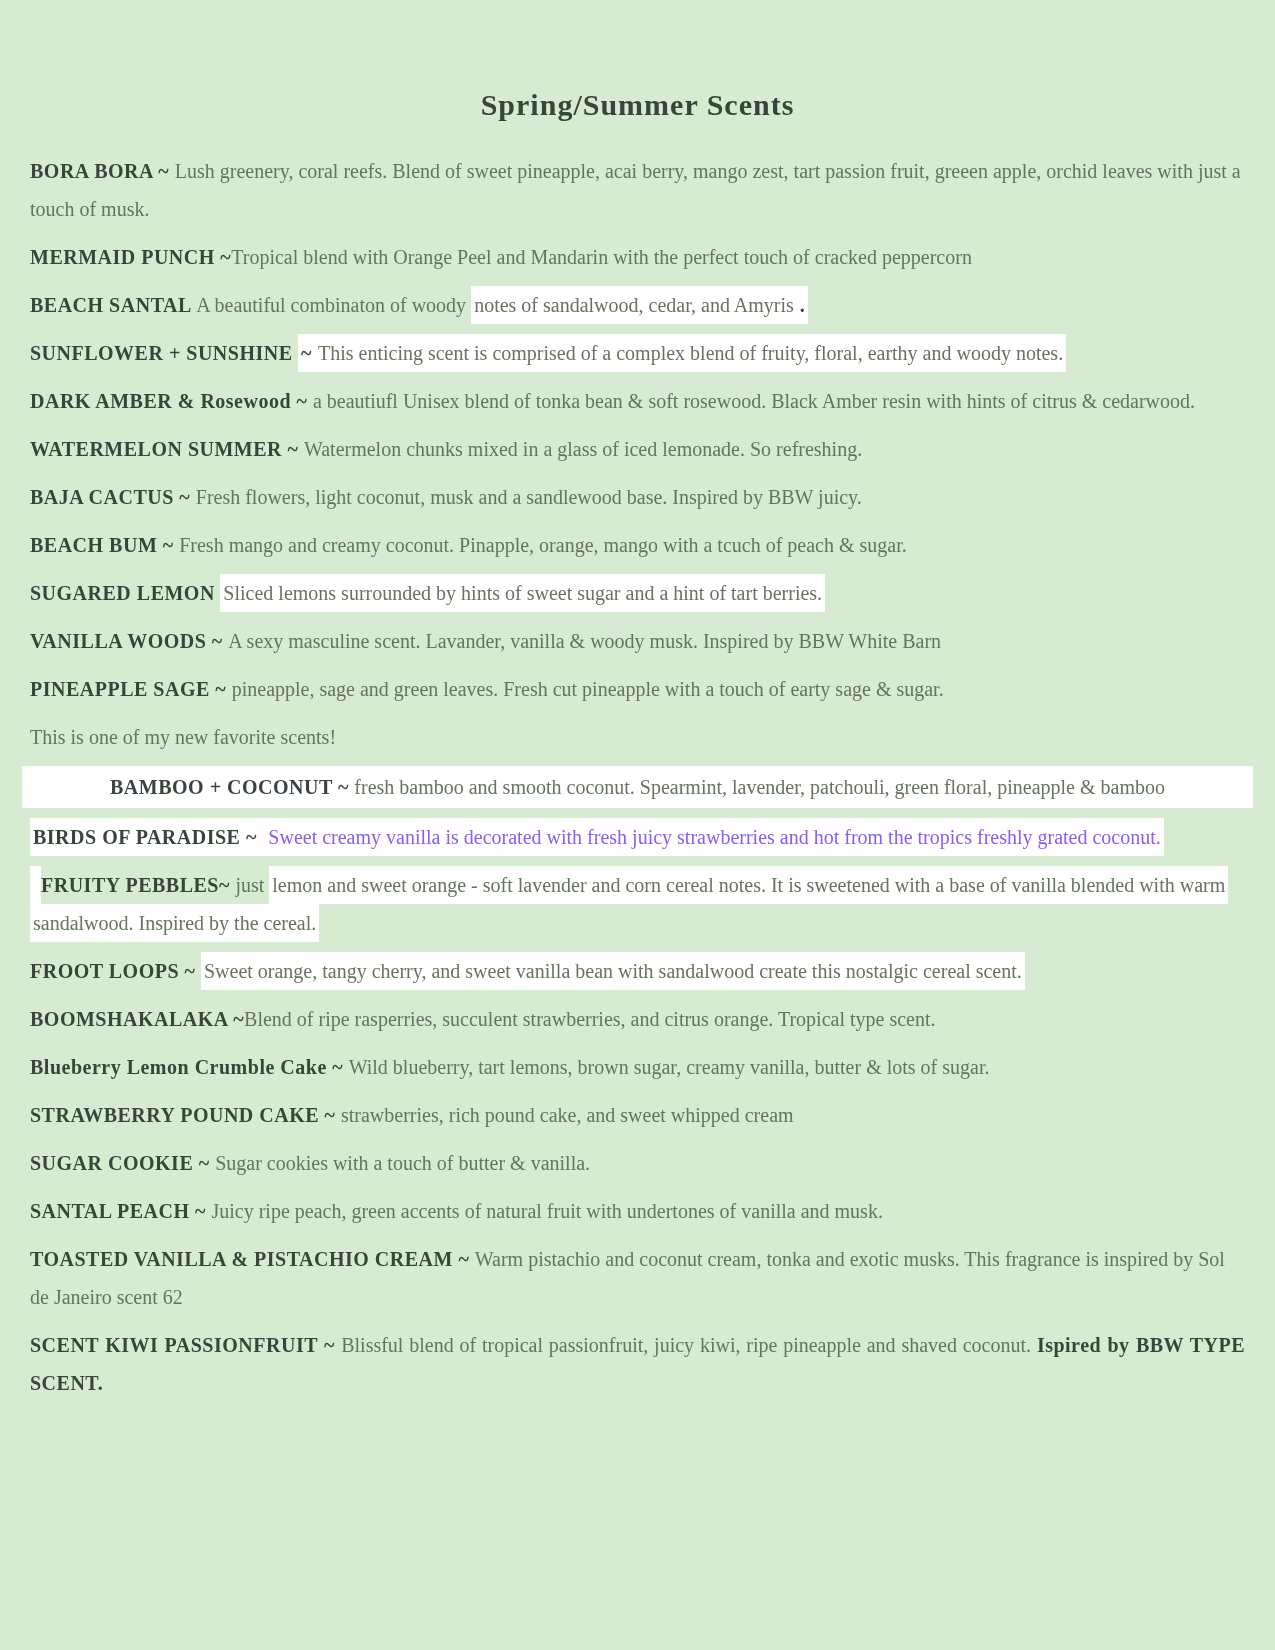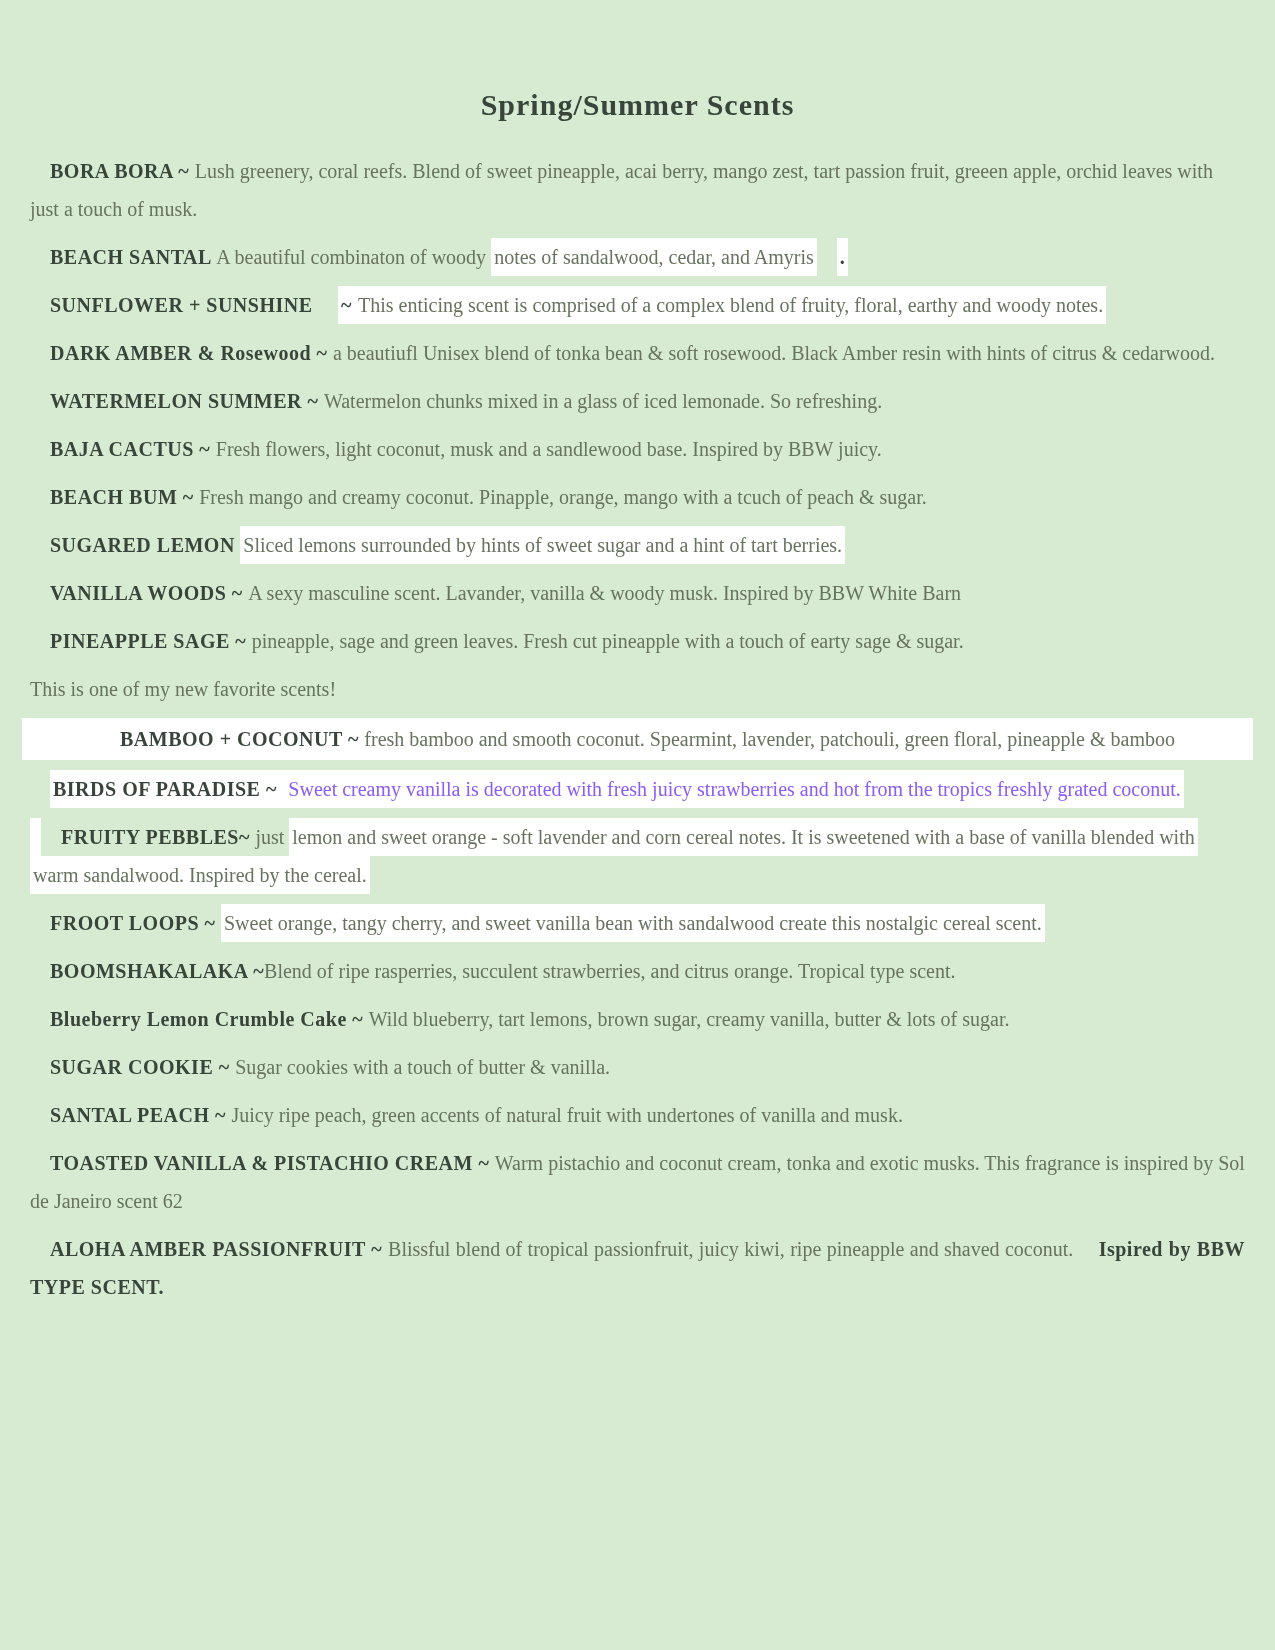--- a/index.html
+++ b/index.html
@@ -28,21 +28,20 @@
     font-size: 20px;
     line-height: 38px;
     margin: 0 0 10px 0;
     color: #67735f;
   }
   p.justify { text-align: justify; }
   .seg-name {
     color: #39453b;
     font-weight: 600;
     letter-spacing: .5px;
-    margin-left: 20px;
   }
   .seg-desc { color: #67735f; }
   .seg-gray { color: #8b5cf6; }
   .hl {
     background: #ffffff;
     padding: 8px 3px;
     box-decoration-break: clone;
     -webkit-box-decoration-break: clone;
   }
   p.block-hl {
@@ -53,34 +52,36 @@
     text-align: center;
   }
 </style>
 </head>
 <body>
 
 <div class="page">
   <h1 class="title">Spring/Summer Scents</h1>
   <div>
       <p class="para"><span class="seg-name">BORA BORA ~ </span><span class="seg-desc">Lush greenery, coral reefs. Blend of sweet pineapple, acai berry, mango zest, tart passion fruit, greeen apple, orchid leaves with just a touch of musk.</span></p>
+      <p class="para"><span class="seg-name">MERMAID PUNCH  ~</span><span class="seg-desc">Tropical blend with Orange Peel and Mandarin with the perfect touch of cracked peppercorn</span></p>
       <p class="para"><span class="seg-name">BEACH SANTAL </span><span class="seg-desc">A beautiful combinaton of woody </span><span class="seg-desc hl">notes of sandalwood, cedar, and Amyris</span><span class="seg-name hl">.</span></p>
       <p class="para justify"><span class="seg-name">SUNFLOWER + SUNSHINE </span><span class="seg-name hl">~</span><span class="seg-desc hl">This enticing scent is comprised of a complex blend of fruity, floral, earthy and woody notes.</span></p>
       <p class="para"><span class="seg-name">DARK AMBER &amp; Rosewood ~ </span><span class="seg-desc">a beautiufl Unisex blend of tonka bean &amp; soft rosewood. Black Amber resin with hints of citrus &amp; cedarwood.</span></p>
       <p class="para"><span class="seg-name">WATERMELON SUMMER ~ </span><span class="seg-desc">Watermelon chunks mixed in a glass of iced lemonade. So refreshing.</span></p>
       <p class="para"><span class="seg-name">BAJA CACTUS ~  </span><span class="seg-desc">Fresh flowers, light coconut, musk and a sandlewood base. Inspired by BBW juicy.</span></p>
       <p class="para"><span class="seg-name">BEACH BUM ~ </span><span class="seg-desc">Fresh mango and creamy coconut. Pinapple, orange, mango with a tcuch of peach &amp; sugar.</span></p>
       <p class="para"><span class="seg-name">SUGARED LEMON </span><span class="seg-desc hl">Sliced lemons surrounded by hints of sweet sugar and a hint of tart berries.</span></p>
       <p class="para"><span class="seg-name">VANILLA WOODS ~ </span><span class="seg-desc">A sexy masculine scent. Lavander, vanilla &amp; woody musk. Inspired by BBW White Barn</span></p>
       <p class="para"><span class="seg-name">PINEAPPLE SAGE ~ </span><span class="seg-desc">pineapple, sage and green leaves. Fresh cut pineapple with a touch of earty sage &amp; sugar.</span></p>
       <p class="para"><span class="seg-desc">This is one of my new favorite scents!</span></p>
       <p class="para block-hl"><span class="seg-name">BAMBOO + COCONUT ~ </span><span class="seg-desc">fresh bamboo and smooth coconut.  Spearmint, lavender, patchouli, green floral, pineapple &amp; bamboo</span></p>
       <p class="para"><span class="seg-name hl">BIRDS OF PARADISE ~ </span><span class="seg-gray hl">Sweet creamy vanilla is decorated with fresh juicy strawberries and hot from the tropics freshly grated coconut.</span></p>
       <p class="para"><span class="seg-desc hl">&nbsp;</span><span class="seg-name">FRUITY PEBBLES~ </span><span class="seg-desc">just </span><span class="seg-desc hl">lemon and sweet orange - soft lavender and corn cereal notes. It is sweetened with a base of vanilla blended with warm sandalwood. Inspired by the cereal.</span></p>
       <p class="para"><span class="seg-name">FROOT LOOPS ~ </span><span class="seg-desc hl">Sweet orange, tangy cherry, and sweet vanilla bean with sandalwood create this nostalgic cereal scent.</span></p>
       <p class="para"><span class="seg-name">BOOMSHAKALAKA  ~</span><span class="seg-desc">Blend of ripe rasperries, succulent strawberries, and citrus orange. Tropical type scent.</span></p>
       <p class="para"><span class="seg-name">Blueberry Lemon Crumble Cake ~ </span><span class="seg-desc">Wild blueberry, tart lemons, brown sugar, creamy vanilla, butter &amp; lots of sugar.</span></p>
+      <p class="para"><span class="seg-name">STRAWBERRY POUND CAKE ~ </span><span class="seg-desc">strawberries, rich pound cake, and sweet whipped cream</span></p>
       <p class="para"><span class="seg-name">SUGAR COOKIE ~ </span><span class="seg-desc">Sugar cookies with a touch of butter &amp; vanilla.</span></p>
       <p class="para"><span class="seg-name">SANTAL PEACH ~  </span><span class="seg-desc">Juicy ripe peach, green accents of natural fruit with undertones of vanilla and musk.</span></p>
       <p class="para"><span class="seg-name">TOASTED VANILLA &amp; PISTACHIO CREAM ~ </span><span class="seg-desc">Warm pistachio and coconut cream, tonka and exotic musks. This fragrance is inspired by Sol de Janeiro scent 62</span></p>
-      <p class="para justify"><span class="seg-name">ALOHA AMBER PASSIONFRUIT ~ </span><span class="seg-desc">Blissful blend of tropical passionfruit, juicy kiwi, ripe pineapple and shaved coconut. </span><span class="seg-name">Ispired by BBW TYPE SCENT.</span></p>
+      <p class="para justify"><span class="seg-name">SCENT KIWI PASSIONFRUIT ~ </span><span class="seg-desc">Blissful blend of tropical passionfruit, juicy kiwi, ripe pineapple and shaved coconut. </span><span class="seg-name">Ispired by BBW TYPE SCENT.</span></p>
     </div>
 </div>
 
 </body></html>

